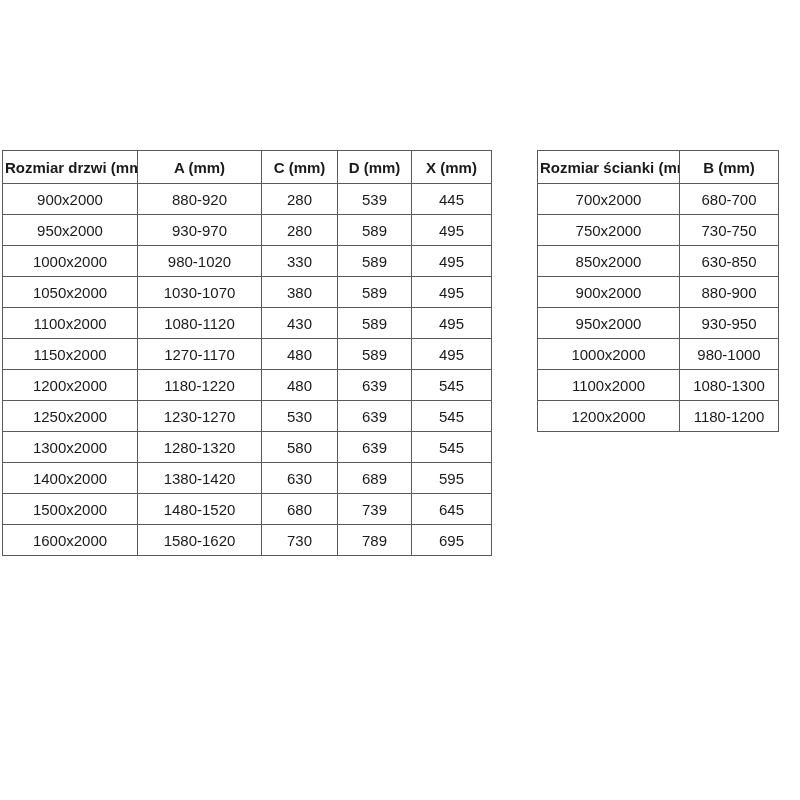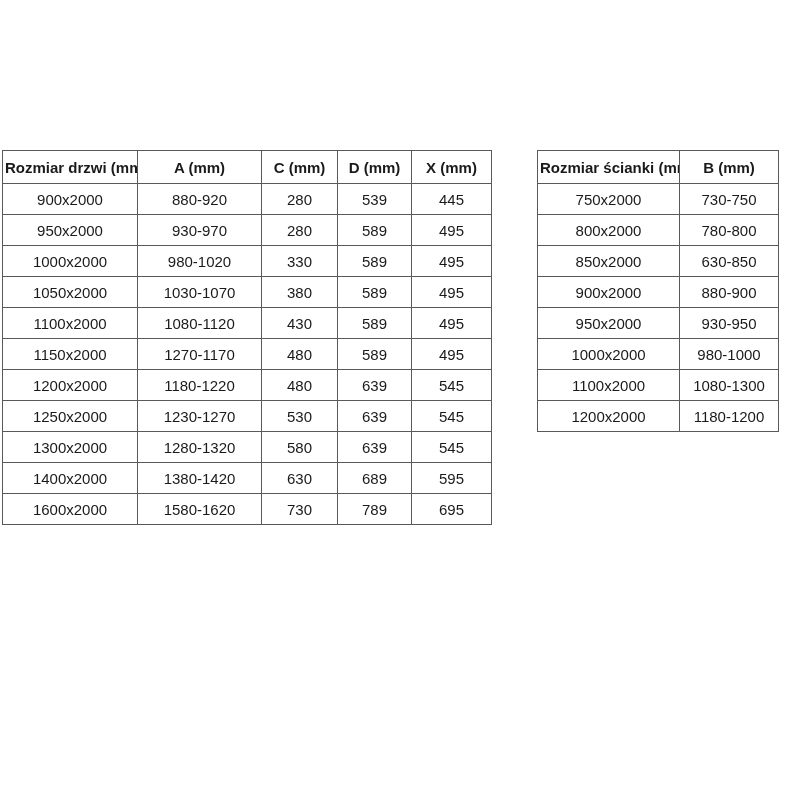--- a/index.html
+++ b/index.html
@@ -122,20 +122,27 @@
         <td>545</td>
       </tr>
       <tr>
         <td>1400x2000</td>
         <td>1380-1420</td>
         <td>630</td>
         <td>689</td>
         <td>595</td>
       </tr>
       <tr>
+        <td>1500x2000</td>
+        <td>1480-1520</td>
+        <td>680</td>
+        <td>739</td>
+        <td>645</td>
+      </tr>
+      <tr>
         <td>1600x2000</td>
         <td>1580-1620</td>
         <td>730</td>
         <td>789</td>
         <td>695</td>
       </tr>
     </tbody>
 </table>
 
 <table id="walls-table" class="spec-table">
@@ -144,26 +151,26 @@
       <col style="width: 99px;">
     </colgroup>
   <thead>
     <tr>
         <th>Rozmiar ścianki (mm)</th>
         <th>B (mm)</th>
       </tr>
   </thead>
   <tbody>
       <tr>
+        <td>700x2000</td>
+        <td>680-700</td>
+      </tr>
+      <tr>
         <td>750x2000</td>
         <td>730-750</td>
-      </tr>
-      <tr>
-        <td>800x2000</td>
-        <td>780-800</td>
       </tr>
       <tr>
         <td>850x2000</td>
         <td>630-850</td>
       </tr>
       <tr>
         <td>900x2000</td>
         <td>880-900</td>
       </tr>
       <tr>

